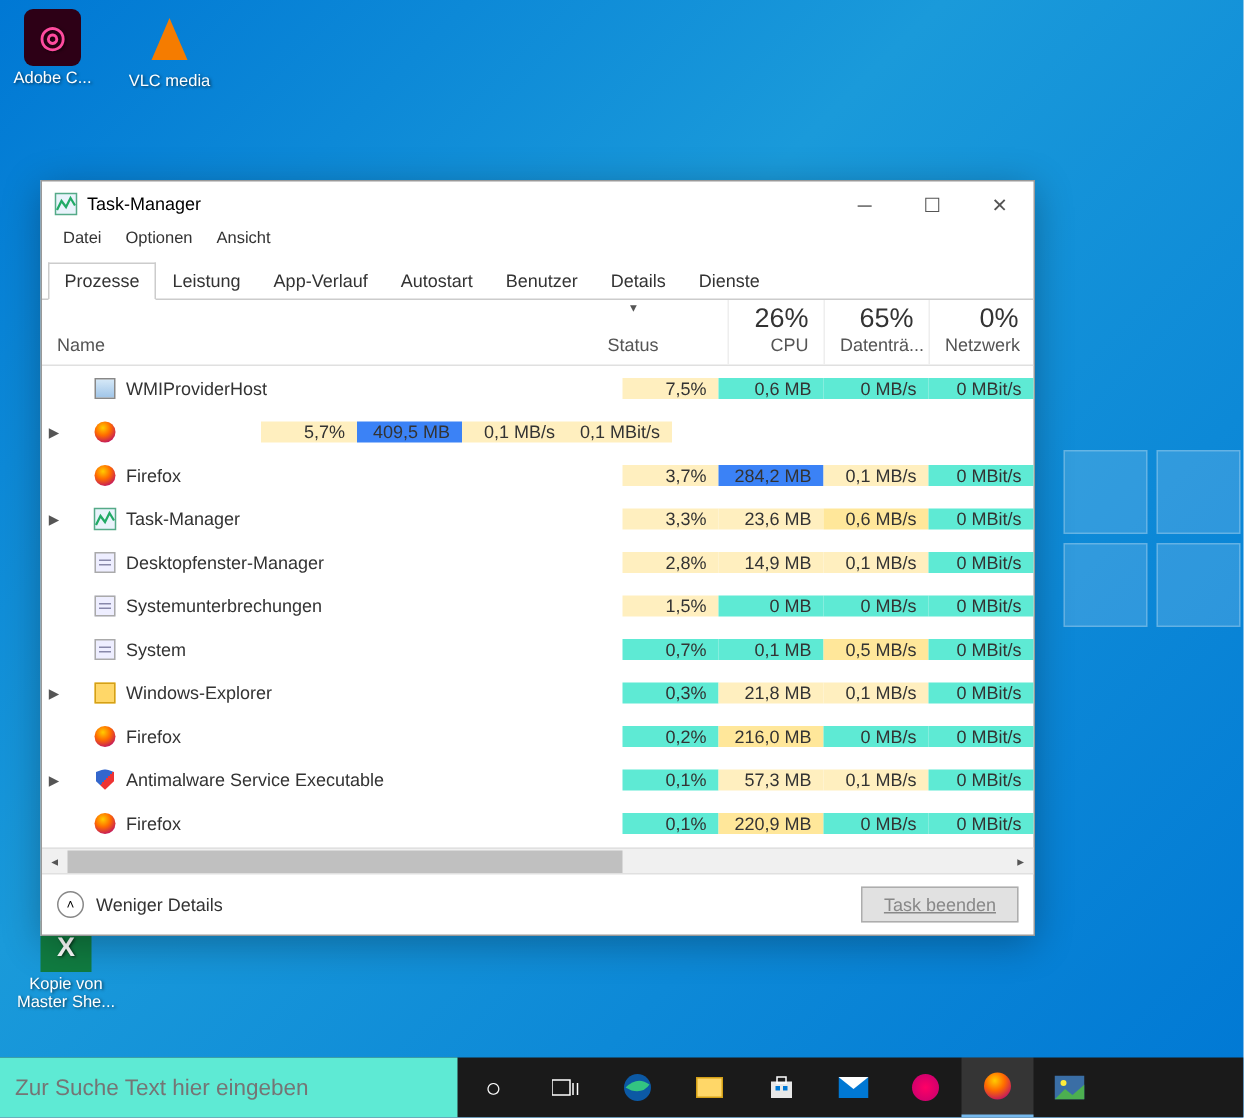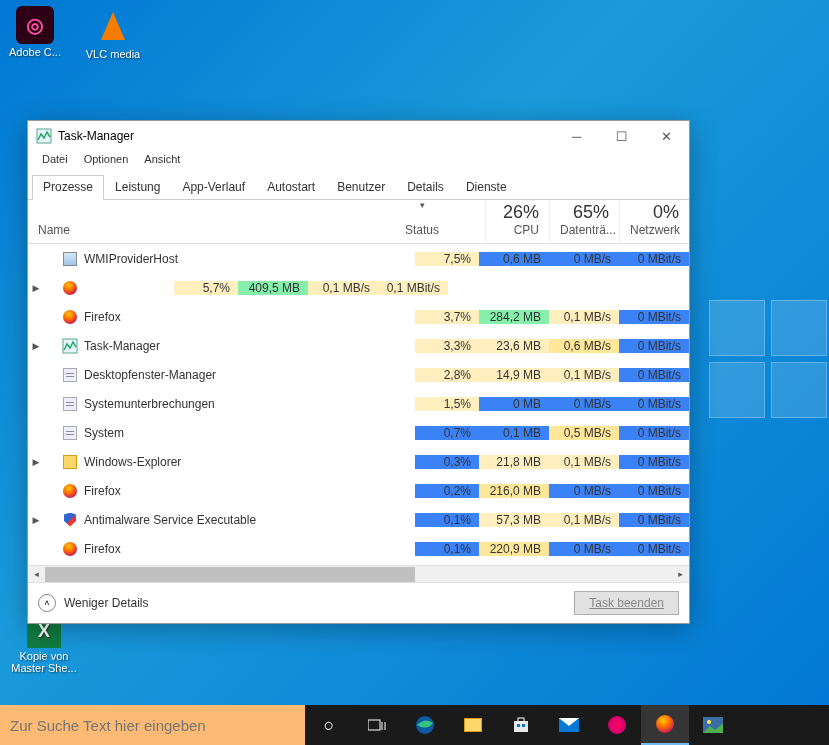--- a/index.html
+++ b/index.html
@@ -42,37 +42,37 @@
 .tbody { flex: 1; overflow-y: scroll; position: relative; }
 .row { display: flex; height: 29px; align-items: center; font-size: 12px; color: #333; }
 .row .expander { width: 16px; text-align: center; color: #555; font-size: 9px; }
 .row .proc-icon { width: 16px; height: 16px; margin-right: 6px; display: flex; align-items: center; justify-content: center; }
 .row .name { flex: 1; white-space: nowrap; overflow: hidden; text-overflow: ellipsis; }
 .row .status { width: 90px; }
 .row .val { width: 64px; text-align: right; padding-right: 8px; }
 .row .wide { width: 70px; }
 
 
-.heat0 { background: #3b82f6; }
+.heat0 { background: #5eead4; }
 .heat1 { background: #ffefbf; }
 .heat2 { background: #ffe79a; }
-.heat3 { background: #86efac; }
+.heat3 { background: #3b82f6; }
 
 .scroll-x { height: 17px; background: #f0f0f0; display: flex; align-items: center; border-top: 1px solid #e0e0e0; }
 .scroll-x .thumb { height: 15px; background: #c0c0c0; }
 .scroll-x .arrow { width: 17px; text-align: center; color: #555; font-size: 9px; }
 
 .bottombar { display: flex; align-items: center; padding: 8px 10px; border-top: 1px solid #e0e0e0; }
 .bottombar .circle-arrow { width: 18px; height: 18px; border: 1px solid #888; border-radius: 50%; display: flex; align-items: center; justify-content: center; font-size: 9px; margin-right: 8px; }
 .bottombar .label { font-size: 12px; color: #333; flex: 1; }
 .bottombar button { font-size: 12px; padding: 4px 14px; border: 1px solid #adadad; background: #e1e1e1; color: #888; text-decoration: underline; }
 
 
 .taskbar { position: absolute; bottom: 0; left: 0; width: 100%; height: 40px; background: #1a1a1a; display: flex; align-items: center; }
-.taskbar .search { background: #fdba74; height: 40px; width: 305px; display: flex; align-items: center; padding: 0 10px; }
+.taskbar .search { background: #5eead4; height: 40px; width: 305px; display: flex; align-items: center; padding: 0 10px; }
 .taskbar .search input { border: none; font-size: 15px; width: 100%; outline: none; color: #666; background: transparent; }
 .taskbar .tbtn { width: 48px; height: 40px; display: flex; align-items: center; justify-content: center; color: #fff; font-size: 18px; }
 
 
 .ico-system { width:14px; height:14px; border:1px solid #888; background: linear-gradient(#d5e8f7, #a0c5e8); }
 .ico-cone { width:0;height:0;border-left:7px solid transparent;border-right:7px solid transparent;border-bottom:14px solid #f57c00; }
 .ico-firefox { width:14px;height:14px;border-radius:50%;background: radial-gradient(circle at 40% 30%, #ffcc00, #ff6b00 40%, #b1007a 90%); }
 .ico-generic { width:14px;height:14px;border:1px solid #aaa;background:#eef; position:relative; }
 .ico-generic::after { content:""; position:absolute; left:2px; right:2px; top:4px; height:1px; background:#88a; box-shadow: 0 3px #88a; }
 .ico-winexp { width:14px;height:14px;background:#ffd768;border:1px solid #d4a017; }

